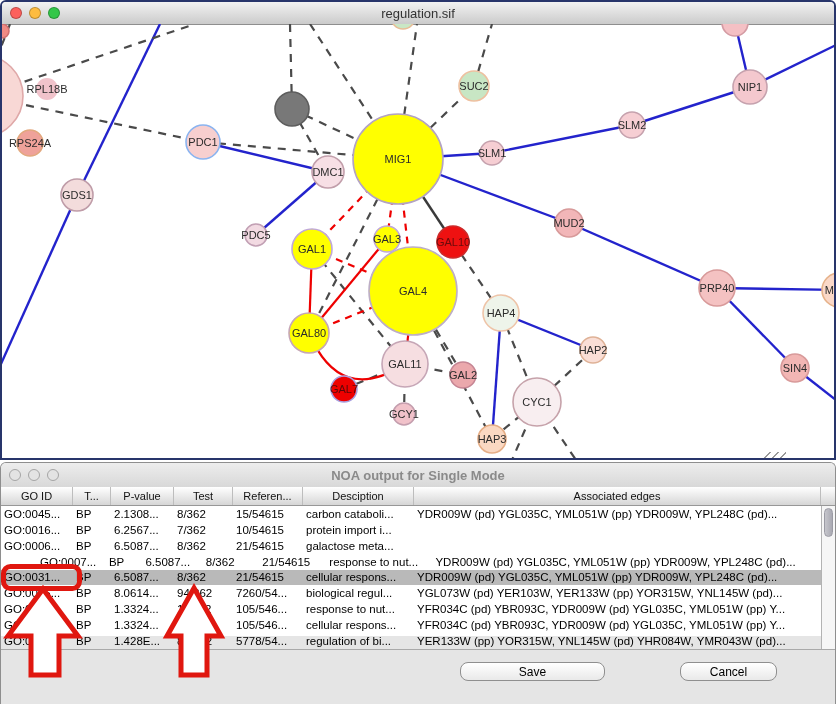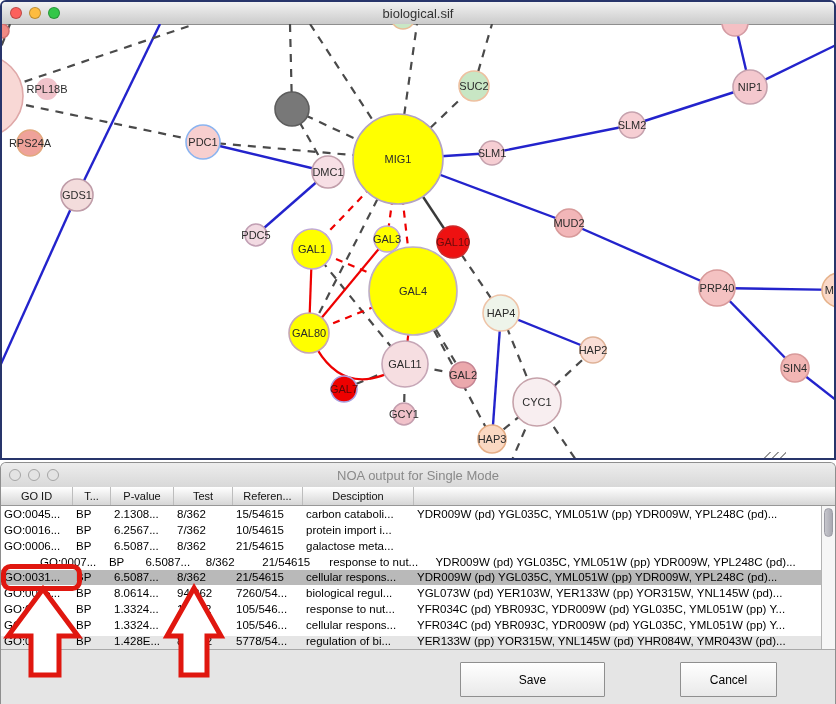--- a/index.html
+++ b/index.html
@@ -18,21 +18,21 @@
   .netarea{position:absolute;left:0;top:22px;width:832px;height:434px;}
   .grip{position:absolute;left:762px;top:450px;width:22px;height:9px;
         background:repeating-linear-gradient(135deg,transparent 0 4px,#9a9a9a 4px 5.5px);}
 
   
   .win2{position:absolute;left:0;top:462px;width:836px;height:242px;box-sizing:border-box;
         border:1px solid #8e8e8e;border-bottom:none;border-radius:6px 6px 0 0;
         background:#e5e5e5;overflow:hidden;}
   .titlebar2{height:24px;background:linear-gradient(#ededed,#d8d8d8);
              border-bottom:1px solid #a8a8a8;position:relative;
-             display:flex;align-items:center;justify-content:center;}
+             display:flex;align-items:center;justify-content:center;font-weight:bold;}
   .titlebar2 .title{font-size:13px;color:#8a8a8a;}
   .lights2{position:absolute;left:8px;top:6px;display:flex;gap:7px;}
   .light.off{border:1.5px solid #a5a5a5;background:#e3e3e3;}
 
   .thead{position:absolute;left:0;top:24px;width:836px;height:19px;box-sizing:border-box;
          background:linear-gradient(#ffffff,#d6d6d6);border-bottom:1px solid #979797;display:flex;}
   .th{box-sizing:border-box;border-right:1px solid #bdbdbd;height:100%;
       font-size:11px;color:#111;display:flex;align-items:center;justify-content:center;
       white-space:nowrap;overflow:hidden;}
   .corner{width:16px;box-sizing:border-box;background:linear-gradient(#ffffff,#d6d6d6);}
@@ -42,41 +42,41 @@
   .row.sel{background:#b9b9b9;}
   .cell{box-sizing:border-box;padding:0 2px 0 3px;font-size:11.5px;color:#000;
         white-space:nowrap;overflow:hidden;}
   .tbl-bottom{position:absolute;left:0;top:186px;width:836px;height:1px;background:#a9a9a9;}
 
   .vscroll{position:absolute;left:820px;top:43px;width:15px;height:143px;box-sizing:border-box;
            background:#f6f6f6;border-left:1px solid #b3b3b3;}
   .thumb{position:absolute;left:2px;top:2px;width:9px;height:29px;border-radius:5px;
          background:linear-gradient(90deg,#c6c6cc,#a9a9b2);border:1px solid #9b9ba4;box-sizing:border-box;}
 
-  .btn{position:absolute;top:199px;height:35px;box-sizing:border-box;
-       border:1px solid #8f8f8f;border-radius:1px;
+  .btn{position:absolute;top:199px;height:19px;box-sizing:border-box;
+       border:1px solid #8f8f8f;border-radius:8px;
        background:linear-gradient(#ffffff,#e9e9e9);
        font-size:12px;color:#000;display:flex;align-items:center;justify-content:center;}
   #save-btn{left:459px;width:145px;}
   #cancel-btn{left:679px;width:97px;}
 
   
   #annot{position:absolute;left:0;top:0;width:836px;height:704px;pointer-events:none;z-index:60;}
 </style>
 </head>
 <body>
 
 <div class="win1">
   <div class="titlebar">
     <div class="lights">
       <div class="light" id="w1-close" style="background: rgb(252, 96, 92); border: 1px solid rgba(0, 0, 0, 0.25);"></div>
       <div class="light" id="w1-min" style="background: rgb(253, 188, 64); border: 1px solid rgba(0, 0, 0, 0.25);"></div>
       <div class="light" id="w1-max" style="background: rgb(52, 199, 73); border: 1px solid rgba(0, 0, 0, 0.25);"></div>
     </div>
-    <div class="title">biological.sif</div>
+    <div class="title">regulation.sif</div>
   </div>
   <div class="netarea">
     <svg id="net" width="832" height="434" viewBox="2 22 832 434" xmlns="http://www.w3.org/2000/svg">
         <line x1="160" y1="22" x2="77" y2="193" stroke="#2323cc" stroke-width="2.4"></line>
         <line x1="77" y1="193" x2="0" y2="364" stroke="#2323cc" stroke-width="2.4"></line>
         <line x1="203" y1="140" x2="328" y2="170" stroke="#2323cc" stroke-width="2.4"></line>
         <line x1="328" y1="170" x2="256" y2="233" stroke="#2323cc" stroke-width="2.4"></line>
         <line x1="398" y1="157" x2="492" y2="151" stroke="#2323cc" stroke-width="2.4"></line>
         <line x1="492" y1="151" x2="632" y2="123" stroke="#2323cc" stroke-width="2.4"></line>
         <line x1="632" y1="123" x2="750" y2="85" stroke="#2323cc" stroke-width="2.4"></line>
@@ -199,20 +199,21 @@
     <div class="title">NOA output for Single Mode</div>
   </div>
 
   <div class="thead" id="thead">
       <div class="th" style="width: 72px;">GO ID</div>
       <div class="th" style="width: 38px;">T...</div>
       <div class="th" style="width: 63px;">P-value</div>
       <div class="th" style="width: 59px;">Test</div>
       <div class="th" style="width: 70px;">Referen...</div>
       <div class="th" style="width: 111px;">Desciption</div>
+      <div class="th" style="width: 407px;">Associated edges</div>
       <div class="corner"></div>
     </div>
   <div class="rows" id="rows">
       <div class="row">
         <div class="cell" style="width: 72px;">GO:0045...</div>
         <div class="cell" style="width: 38px;">BP</div>
         <div class="cell" style="width: 63px;">2.1308...</div>
         <div class="cell" style="width: 59px;">8/362</div>
         <div class="cell" style="width: 70px;">15/54615</div>
         <div class="cell" style="width: 111px;">carbon cataboli...</div>

